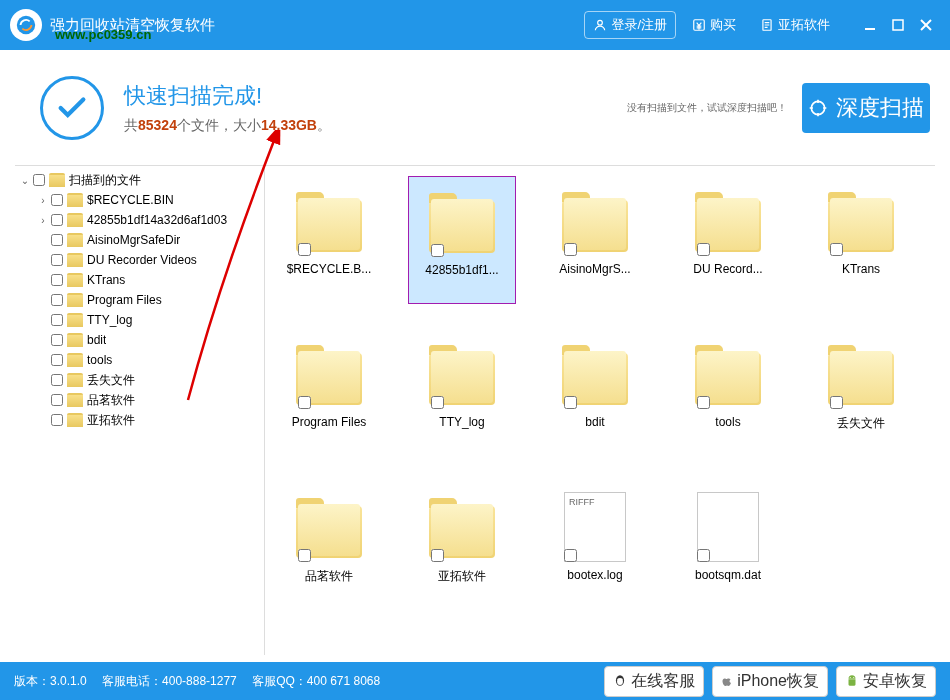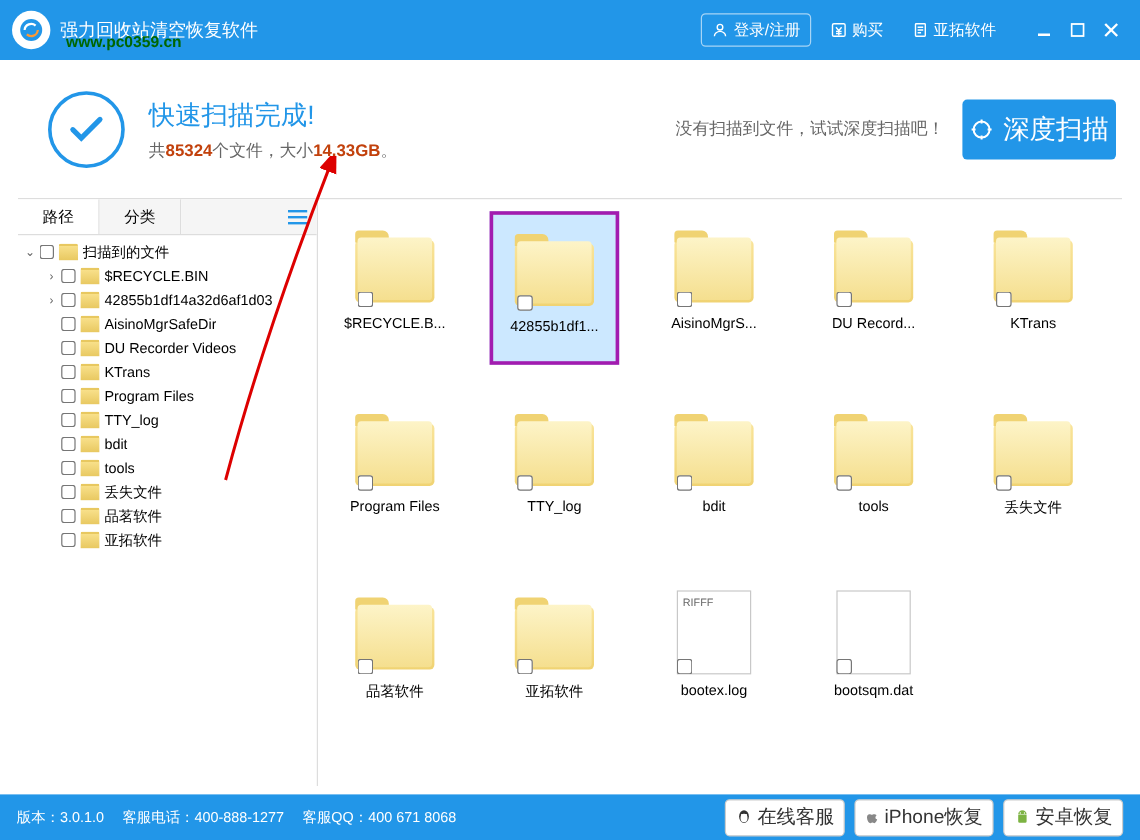--- a/index.html
+++ b/index.html
@@ -14,40 +14,40 @@
 .titlebar .hlink.noborder { border: none; }
 .titlebar .winbtns { display: flex; margin-left: 10px; }
 .titlebar .winbtn { width: 28px; height: 24px; display: flex; align-items: center; justify-content: center; cursor: pointer; }
 
 .summary { height: 115px; padding: 15px 20px; display: flex; align-items: center; }
 .summary .badge { width: 64px; height: 64px; border-radius: 50%; border: 3px solid #2296e8; display: flex; align-items: center; justify-content: center; margin-left: 20px; margin-right: 20px; }
 .summary .text .h { font-size: 22px; color: #2296e8; margin-bottom: 6px; }
 .summary .text .s { font-size: 14px; color: #666; }
 .summary .text .s b { color: #c2410c; }
 .summary .spacer { flex: 1; }
-.summary .hint { font-size: 14px; color: #666; margin-right: 15px; }
+.summary .hint { font-size: 10px; color: #666; margin-right: 15px; }
 .summary .deep { background: #2296e8; color: #fff; padding: 10px 6px; border-radius: 4px; font-size: 22px; display: flex; align-items: center; gap: 8px; cursor: pointer; }
 
 .content { display: flex; height: 490px; border-top: 1px solid #ddd; margin: 0 15px; }
 .sidebar { width: 250px; border-right: 1px solid #ddd; overflow: hidden; }
 .tabs { display: flex; height: 30px; border-bottom: 1px solid #ddd; }
 .tab { width: 68px; text-align: center; line-height: 30px; font-size: 13px; border-right: 1px solid #ddd; cursor: pointer; background: #f5f5f5; }
 .tab.active { background: #fff; }
 .tabs .fill { flex: 1; background: #f5f5f5; display:flex; justify-content:flex-end; align-items:center; padding-right:8px; }
 .tree { padding: 4px 0; font-size: 12px; }
 .tree .node { display: flex; align-items: center; height: 20px; padding-left: 4px; gap: 2px; cursor: pointer; }
 .tree .node .exp { width: 12px; text-align: center; color: #666; font-size: 10px; }
 .tree .node input { width: 12px; height: 12px; }
 .tree .node .ficon { width: 16px; height: 14px; background: linear-gradient(#f8e08a,#e8c860); border-radius: 2px 2px 0 0; margin: 0 2px; border-top: 2px solid #e8c860; position: relative; }
 .tree .node.child { padding-left: 22px; }
 .tree .node .label { white-space: nowrap; overflow: hidden; text-overflow: ellipsis; }
 
 .grid { flex: 1; padding: 10px; display: flex; flex-wrap: wrap; align-content: flex-start; overflow: auto; gap: 25px; }
 .item { width: 108px; height: 128px; display: flex; flex-direction: column; align-items: center; padding: 6px; cursor: pointer; position: relative; }
-.item.selected { background: #cce8ff; border: 3px solid #a21caf; }
+.item.selected { background: #cce8ff; border: 1px solid #a21caf; }
 .item .thumb { width: 74px; height: 72px; position: relative; margin-top: 4px; }
 .item .folder { width: 66px; height: 52px; background: linear-gradient(#f9e49a,#f0d373); border-radius: 4px; position: absolute; bottom: 6px; left: 4px; }
 .item .folder::before { content:""; position:absolute; top:-8px; left:0; width:28px; height:10px; background:#f0d373; border-radius:3px 5px 0 0; }
 .item .folder::after { content:""; position:absolute; top:-2px; left:2px; right:2px; bottom:2px; background:linear-gradient(#fdf4c8,#f5df8f); border-radius:3px; }
 .item .file { width: 62px; height: 70px; background: #fff; border: 1px solid #c8c8c8; position: absolute; left: 6px; top: 0; padding: 4px; font-size: 9px; color: #666; }
 .item .chk { position: absolute; bottom: 2px; left: 6px; width: 13px; height: 13px; }
 .item .cap { font-size: 12px; text-align: center; margin-top: 4px; width: 100%; white-space: nowrap; overflow: hidden; text-overflow: ellipsis; }
 
 .tipbar { height: 45px; display: flex; align-items: center; padding: 0 18px; }
 .tipbar .tip { color: #e33; font-size: 13px; }
@@ -135,27 +135,20 @@
     <svg width="20" height="20" viewBox="0 0 24 24" fill="none" stroke="#fff" stroke-width="2">
         <circle cx="12" cy="12" r="8"></circle>
         <path d="M12 2v4M12 18v4M2 12h4M18 12h4"></path>
       </svg>
     <span>深度扫描</span>
   </div>
 </div>
 
 <div class="content">
   <div class="sidebar">
-    <div class="tabs">
-      <div class="tab active">路径</div>
-      <div class="tab">分类</div>
-      <div class="fill">
-          <div class="menu-icon"></div>
-        </div>
-    </div>
     <div class="tree">
       <div class="node">
         <span class="exp">⌄</span>
         <input type="checkbox" style="">
         <span class="ficon"></span>
         <span class="label">扫描到的文件</span>
       </div>
       <div id="tree-children">
           <div class="node child">
             <span class="exp">›</span>

